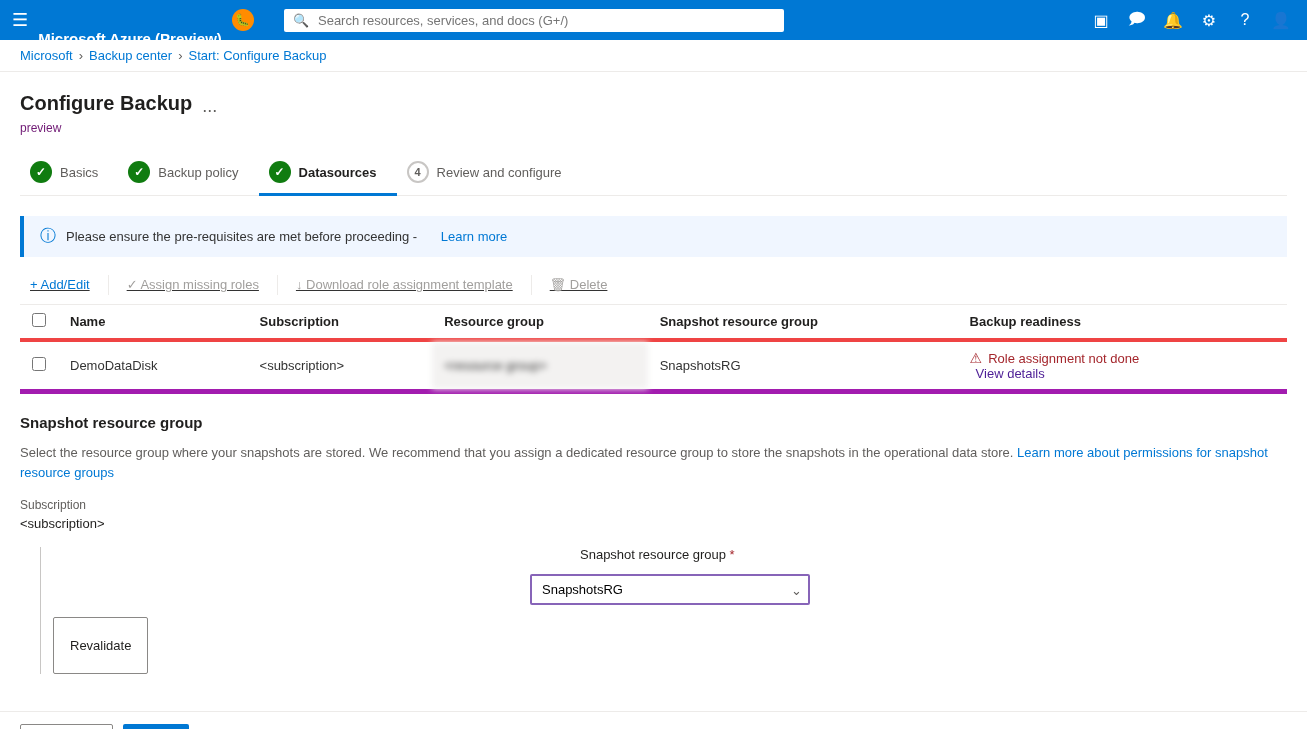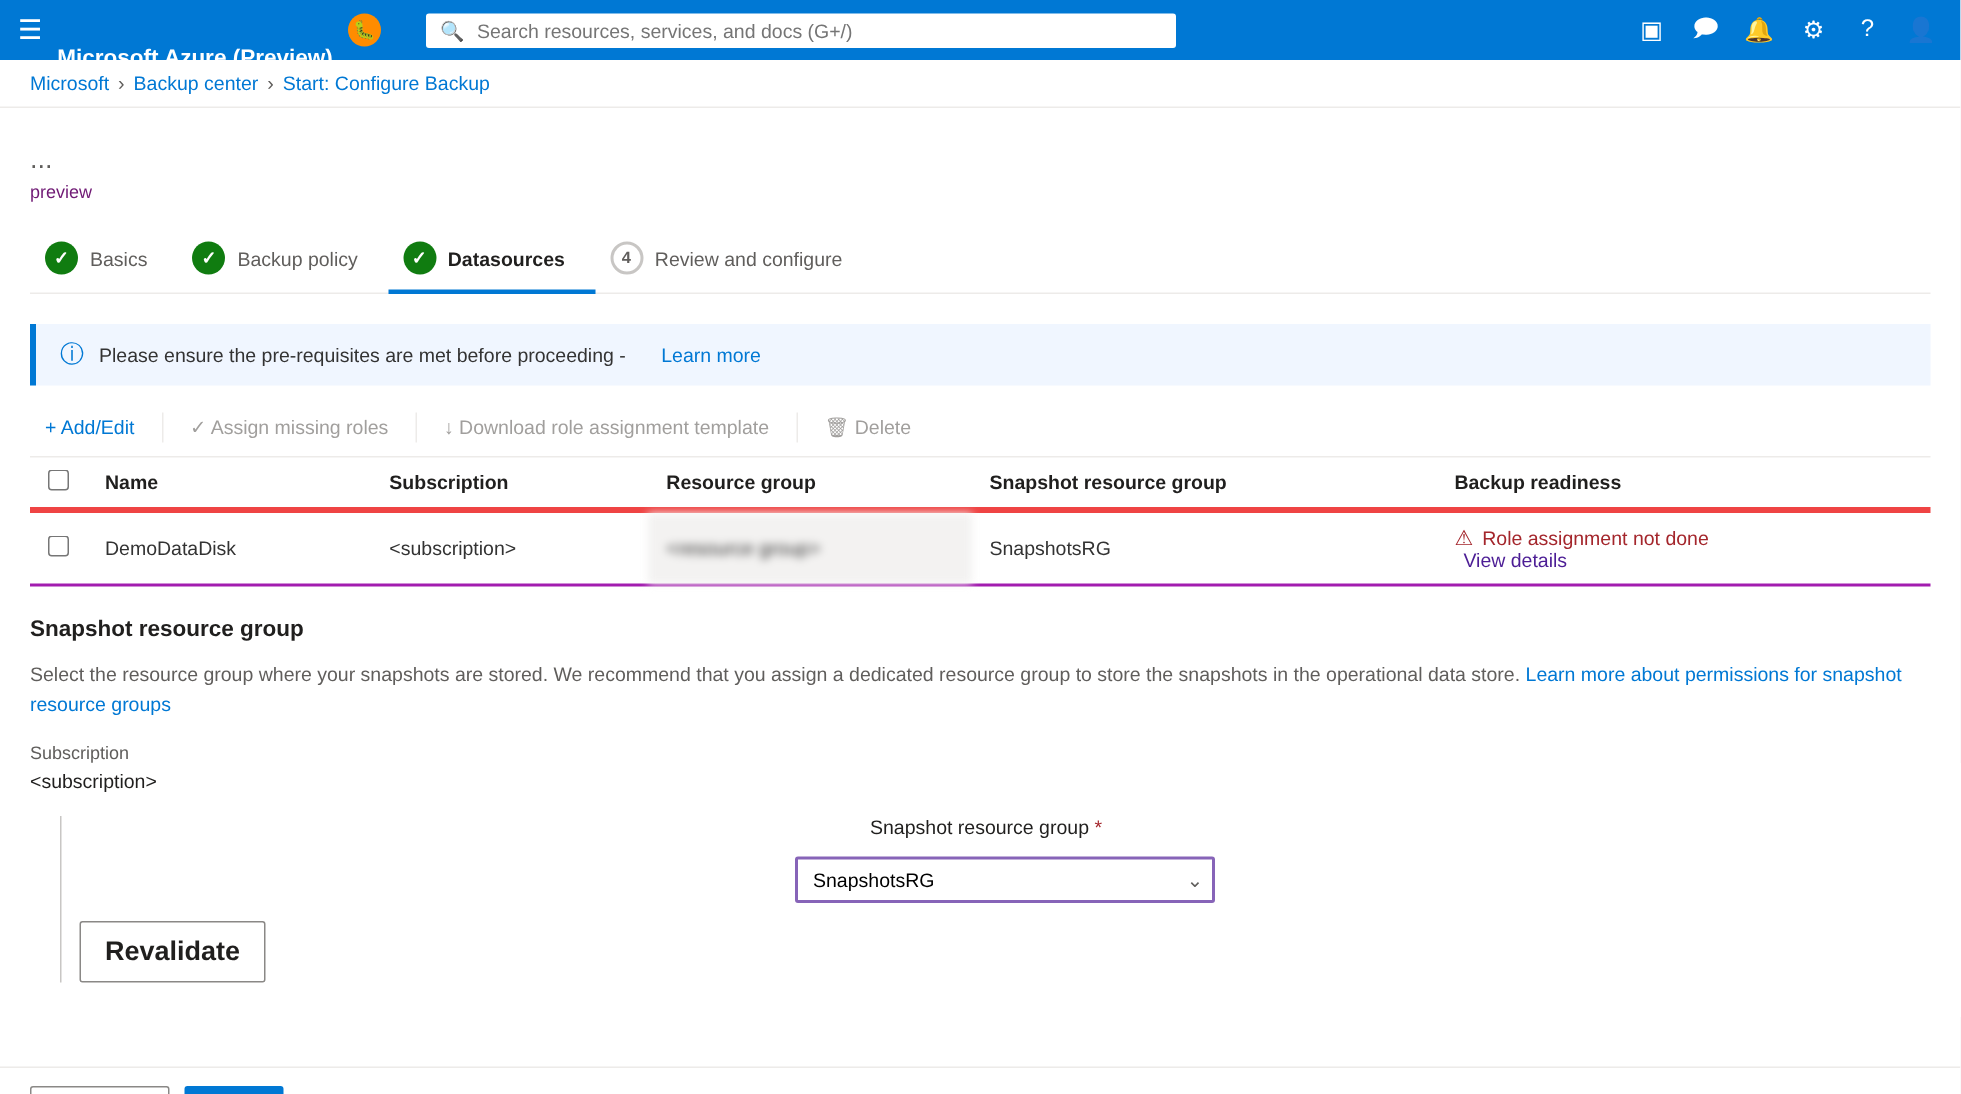--- a/index.html
+++ b/index.html
@@ -45,29 +45,29 @@
     .step-circle { width: 22px; height: 22px; border-radius: 50%; display: flex; align-items: center; justify-content: center; font-size: 12px; font-weight: 600; }
     .step-circle.done { background: #107c10; color: #fff; }
     .step-circle.pending { background: #fff; color: #605e5c; border: 2px solid #c8c6c4; font-size: 11px; }
 
     
     .info-banner { background: #f0f6ff; border-left: 4px solid #0078d4; padding: 10px 16px; margin-bottom: 16px; display: flex; align-items: center; gap: 10px; font-size: 13px; }
     .info-icon { color: #0078d4; font-size: 16px; }
     .info-link { color: #0078d4; text-decoration: none; }
 
     
-    .toolbar { display: flex; align-items: center; gap: 4px; margin-bottom: 0; border-bottom: 1px solid #edebe9; padding-bottom: 8px; }
+    .toolbar { display: flex; align-items: center; gap: 4px; margin-bottom: 0; border-bottom: 1px solid #edebe9; padding-bottom: 8px; text-decoration: underline; }
     .toolbar-btn { display: flex; align-items: center; gap: 5px; padding: 4px 10px; font-size: 13px; color: #0078d4; cursor: pointer; background: none; border: none; }
     .toolbar-btn.disabled { color: #a19f9d; cursor: default; }
     .toolbar-divider { width: 1px; height: 20px; background: #edebe9; margin: 0 4px; }
 
     
     .data-table { width: 100%; border-collapse: collapse; margin-bottom: 20px; }
     .data-table th { text-align: left; padding: 8px 12px; font-weight: 600; font-size: 13px; color: #201f1e; border-bottom: 4px solid #ef4444; }
-    .data-table td { padding: 8px 12px; font-size: 13px; border-bottom: 2px solid #a21caf; }
+    .data-table td { padding: 8px 12px; font-size: 13px; border-bottom: 5px solid #a21caf; }
     .checkbox-cell { width: 30px; }
     .checkbox { width: 14px; height: 14px; cursor: pointer; }
 
     
     .role-error { display: flex; align-items: center; gap: 6px; color: #a4262c; }
     .role-error-icon { color: #a4262c; font-size: 14px; }
     .view-details-link { color: #4c1d95; text-decoration: none; margin-left: 6px; }
 
     
     .section-title { font-size: 15px; font-weight: 600; color: #201f1e; margin-bottom: 12px; margin-top: 10px; }
@@ -85,22 +85,22 @@
       outline: none;
     }
     .select-chevron { position: absolute; right: 8px; top: 50%; transform: translateY(-50%); pointer-events: none; color: #605e5c; }
 
     
     .sub-tree { display: flex; flex-direction: column; margin-left: 0; }
     .tree-line { border-left: 1px solid #c8c6c4; margin-left: 20px; padding-left: 12px; margin-top: 4px; }
 
     
     .revalidate-btn {
-      padding: 9px 16px; background: #fff; border: 1px solid #8a8886;
-      font-size: 18px; cursor: pointer; color: #201f1e; border-radius: 2px; font-weight: bold;
+      padding: 20px 16px; background: #fff; border: 1px solid #8a8886;
+      font-size: 13px; cursor: pointer; color: #201f1e; border-radius: 2px;
     }
 
     
     .bottom-bar { background: #fff; border-top: 1px solid #edebe9; padding: 12px 20px; display: flex; gap: 10px; position: sticky; bottom: 0; }
     .btn-secondary { padding: 6px 20px; background: #fff; border: 1px solid #8a8886; font-size: 13px; cursor: pointer; color: #201f1e; border-radius: 2px; }
     .btn-primary { padding: 6px 20px; background: #0078d4; border: none; font-size: 13px; cursor: pointer; color: #fff; border-radius: 2px; }
   </style>
 </head>
 <body>
 
@@ -126,20 +126,21 @@
   <a href="#">Microsoft</a>
   <span>›</span>
   <a href="#">Backup center</a>
   <span>›</span>
   <a href="#">Start: Configure Backup</a>
 </div>
 
 <div class="main">
 
   <div class="page-header">
+    <span class="page-title">Configure Backup</span>
     <span class="page-more">...</span>
   </div>
   <div class="page-preview">preview</div>
 
   <div class="wizard-steps">
     <div class="wizard-step completed">
       <div class="step-circle done">✓</div>
       <span>Basics</span>
     </div>
     <div class="wizard-step completed">

